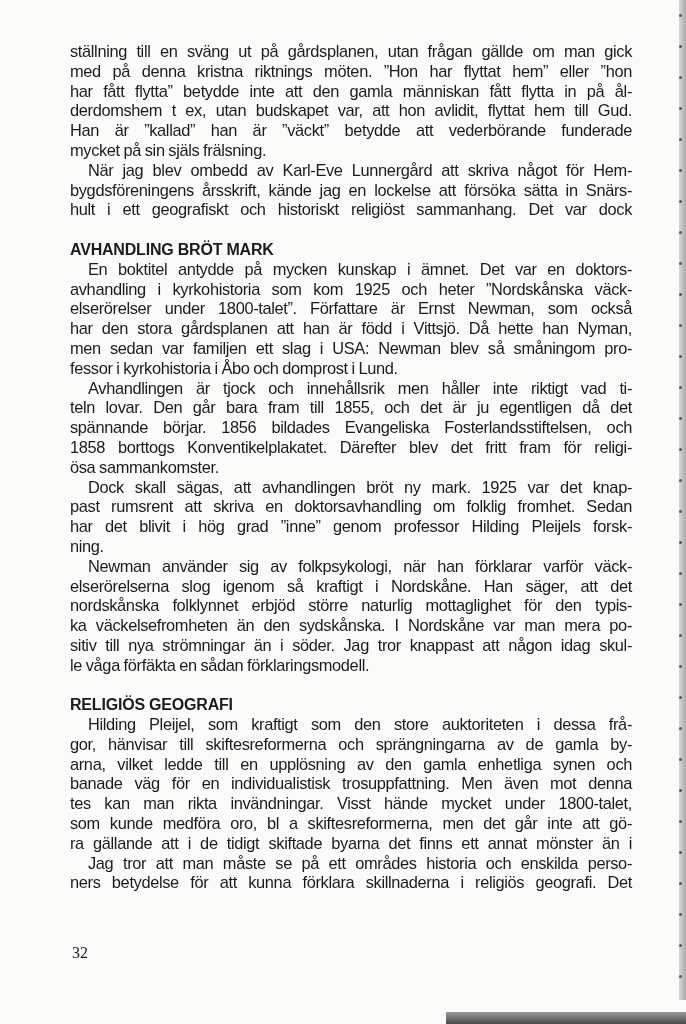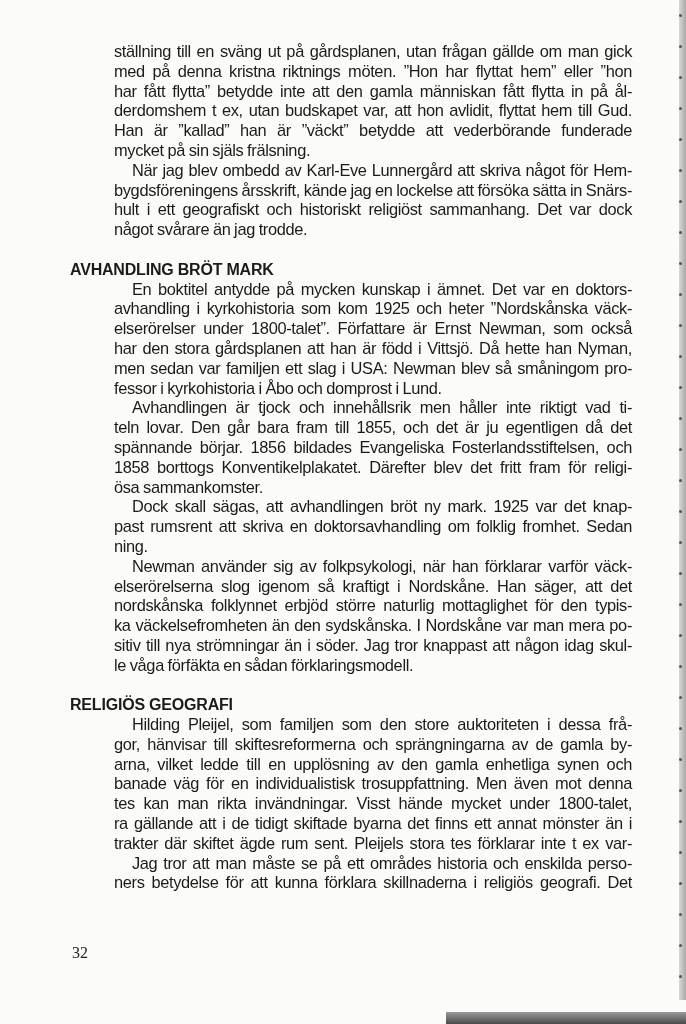--- a/index.html
+++ b/index.html
@@ -10,21 +10,21 @@
     color:#1b1b1b;
   }
   .page { position:absolute; left:0; top:0; width:686px; height:1024px; }
   .text-block {
     position:absolute; left:70px; top:42px; width:562px;
   }
   .line {
     display:block; height:19.8px; line-height:19.8px;
     font-size:16.4px; white-space:nowrap;
     text-align:justify; text-align-last:justify;
-    letter-spacing:-0.35px; word-spacing:-0.5px;margin-left:44px;
+    letter-spacing:-0.35px; word-spacing:-0.5px;
   }
   .line.last { text-align-last:left; }
   .line.indent { padding-left:18px; }
   .heading {
     display:block; font-weight:bold;
     font-size:16px; height:19.8px; line-height:19.8px; letter-spacing:-0.2px;
   }
   .gap { display:block; height:19.8px; }
   .page-number {
     position:absolute; left:72px; top:944px;
@@ -53,21 +53,20 @@
         <span class="line">med på denna kristna riktnings möten. ”Hon har flyttat hem” eller ”hon</span>
         <span class="line">har fått flytta” betydde inte att den gamla människan fått flytta in på ål-</span>
         <span class="line">derdomshem t ex, utan budskapet var, att hon avlidit, flyttat hem till Gud.</span>
         <span class="line">Han är ”kallad” han är ”väckt” betydde att vederbörande funderade</span>
         <span class="line last">mycket på sin själs frälsning.</span>
       </div>
       <div>
         <span class="line indent">När jag blev ombedd av Karl-Eve Lunnergård att skriva något för Hem-</span>
         <span class="line">bygdsföreningens årsskrift, kände jag en lockelse att försöka sätta in Snärs-</span>
         <span class="line">hult i ett geografiskt och historiskt religiöst sammanhang. Det var dock</span>
-        <span class="line last">något svårare än jag trodde.</span>
       </div>
       <span class="gap"></span>
       <span class="heading">AVHANDLING BRÖT MARK</span>
       <div>
         <span class="line indent">En boktitel antydde på mycken kunskap i ämnet. Det var en doktors-</span>
         <span class="line">avhandling i kyrkohistoria som kom 1925 och heter ”Nordskånska väck-</span>
         <span class="line">elserörelser under 1800-talet”. Författare är Ernst Newman, som också</span>
         <span class="line">har den stora gårdsplanen att han är född i Vittsjö. Då hette han Nyman,</span>
         <span class="line">men sedan var familjen ett slag i USA: Newman blev så småningom pro-</span>
         <span class="line last">fessor i kyrkohistoria i Åbo och domprost i Lund.</span>
@@ -75,40 +74,41 @@
       <div>
         <span class="line indent">Avhandlingen är tjock och innehållsrik men håller inte riktigt vad ti-</span>
         <span class="line">teln lovar. Den går bara fram till 1855, och det är ju egentligen då det</span>
         <span class="line">spännande börjar. 1856 bildades Evangeliska Fosterlandsstiftelsen, och</span>
         <span class="line">1858 borttogs Konventikelplakatet. Därefter blev det fritt fram för religi-</span>
         <span class="line last">ösa sammankomster.</span>
       </div>
       <div>
         <span class="line indent">Dock skall sägas, att avhandlingen bröt ny mark. 1925 var det knap-</span>
         <span class="line">past rumsrent att skriva en doktorsavhandling om folklig fromhet. Sedan</span>
+        <span class="line">har det blivit i hög grad ”inne” genom professor Hilding Pleijels forsk-</span>
         <span class="line last">ning.</span>
       </div>
       <div>
         <span class="line indent">Newman använder sig av folkpsykologi, när han förklarar varför väck-</span>
         <span class="line">elserörelserna slog igenom så kraftigt i Nordskåne. Han säger, att det</span>
         <span class="line">nordskånska folklynnet erbjöd större naturlig mottaglighet för den typis-</span>
         <span class="line">ka väckelsefromheten än den sydskånska. I Nordskåne var man mera po-</span>
         <span class="line">sitiv till nya strömningar än i söder. Jag tror knappast att någon idag skul-</span>
         <span class="line last">le våga förfäkta en sådan förklaringsmodell.</span>
       </div>
       <span class="gap"></span>
       <span class="heading">RELIGIÖS  GEOGRAFI</span>
       <div>
-        <span class="line indent">Hilding Pleijel, som familjen som den store auktoriteten i dessa frå-</span>
+        <span class="line indent">Hilding Pleijel, som kraftigt som den store auktoriteten i dessa frå-</span>
         <span class="line">gor, hänvisar till skiftesreformerna och sprängningarna av de gamla by-</span>
         <span class="line">arna, vilket ledde till en upplösning av den gamla enhetliga synen och</span>
         <span class="line">banade väg för en individualistisk trosuppfattning. Men även mot denna</span>
         <span class="line">tes kan man rikta invändningar. Visst hände mycket under 1800-talet,</span>
+        <span class="line">som kunde medföra oro, bl a skiftesreformerna, men det går inte att gö-</span>
         <span class="line">ra gällande att i de tidigt skiftade byarna det finns ett annat mönster än i</span>
-        <span class="line">trakter där skiftet ägde rum sent. Pleijels stora tes förklarar inte t ex var-</span>
       </div>
       <div>
         <span class="line indent">Jag tror att man måste se på ett områdes historia och enskilda perso-</span>
         <span class="line">ners betydelse för att kunna förklara skillnaderna i religiös geografi. Det</span>
       </div>
     </div>
   <div class="page-number">32</div>
   <div class="gutter" id="gutter">
       <div class="gutter-dot" style="top: 14px;"></div>
       <div class="gutter-dot" style="top: 45px;"></div>

